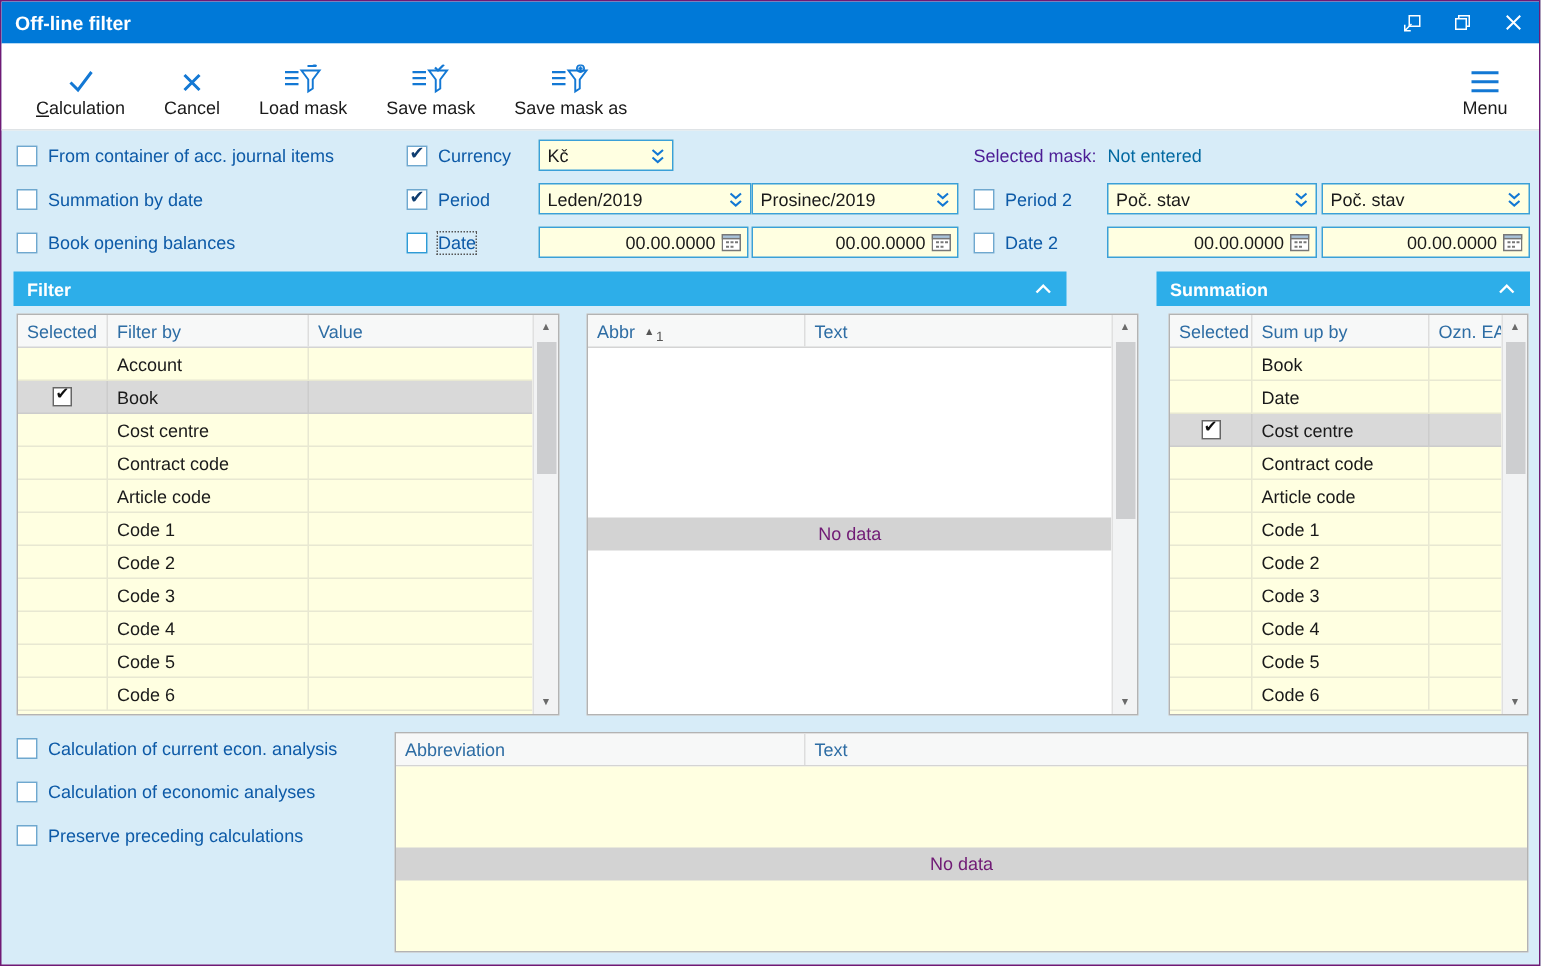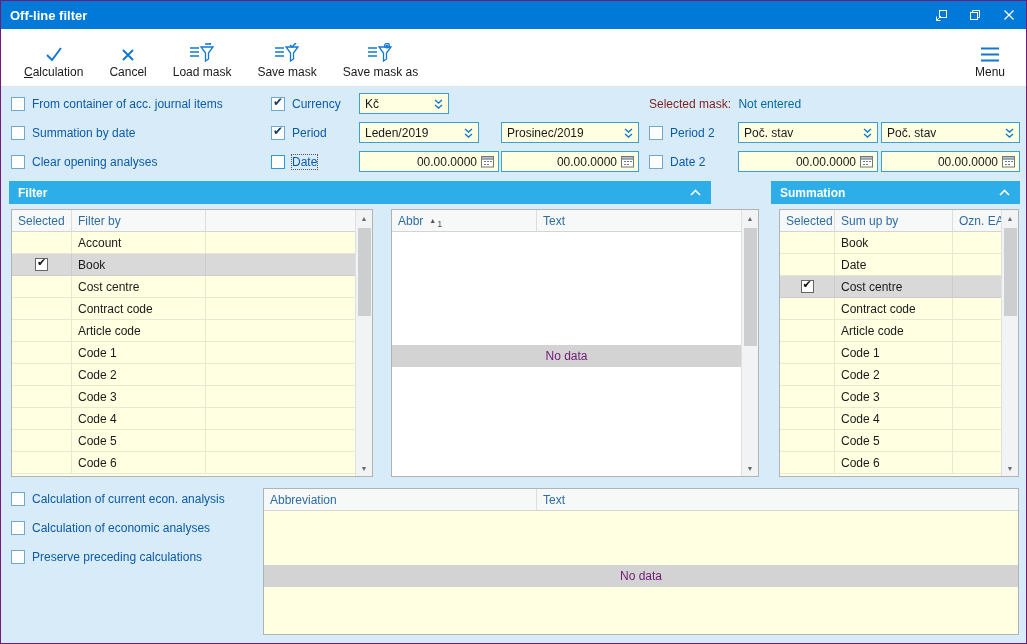--- a/index.html
+++ b/index.html
@@ -20,21 +20,21 @@
   .cb{position:absolute;display:flex;align-items:center;gap:7px;height:16px;}
   .cb .box{width:14px;height:14px;background:#fff;border:1px solid #6fa8cf;flex:none;position:relative;}
   .cb.checked .box::after{content:"✔";position:absolute;left:1px;top:-3px;font-size:12px;color:#0f3d70;}
   .cb .lbl{color:#0d5aa7;white-space:nowrap;}
   .focus .lbl{outline:1px dotted #555;}
   .field{position:absolute;height:21px;background:#ffffe1;border:1px solid #3aa0d8;display:flex;align-items:center;padding:0 4px 0 5px;}
   .fval{flex:1;white-space:nowrap;overflow:hidden;}
   .datef .fval{text-align:right;padding-right:4px;}
   .fic{flex:none;display:flex;align-items:center;}
   .mask-note{position:absolute;white-space:nowrap;}
-  .mask-note .ml{color:#7f1d1d;}
+  .mask-note .ml{color:#4c1d95;}
   .mask-note .mv{color:#0369a1;margin-left:4px;}
   .sechdr{position:absolute;height:23px;background:#2daee9;color:#fff;font-weight:bold;display:flex;align-items:center;padding:0 9px;}
   .sechdr .collapse{margin-left:auto;display:flex;align-items:center;}
   .grid{position:absolute;background:#fff;border:1px solid #b3b3b3;display:flex;}
   .grid-main{flex:1;display:flex;flex-direction:column;overflow:hidden;}
   .grid-head{display:flex;height:22px;background:#f7f8f8;border-bottom:1px solid #d4d4d4;flex:none;}
   .gh-cell{padding:4px 6px;border-right:1px solid #ddd;color:#2e6da4;white-space:nowrap;overflow:hidden;}
   .gh-cell.gflex{flex:1;border-right:none;}
   .grid-body{flex:1;position:relative;background:#ffffe1;overflow:hidden;}
   .grid-body.white{background:#fff;}
@@ -147,21 +147,21 @@
     <label class="cb" style="left:10px;top:9px;">
       <span class="box"></span>
       <span class="lbl">From container of acc. journal items</span>
     </label>
     <label class="cb" style="left:10px;top:38px;">
       <span class="box"></span>
       <span class="lbl">Summation by date</span>
     </label>
     <label class="cb" style="left:10px;top:67px;">
       <span class="box"></span>
-      <span class="lbl">Clear opening analyses</span>
+      <span class="lbl">Book opening balances</span>
     </label>
 
     <label class="cb checked" style="left:270px;top:9px;">
       <span class="box"></span>
       <span class="lbl">Currency</span>
     </label>
     <label class="cb checked" style="left:270px;top:38px;">
       <span class="box"></span>
       <span class="lbl">Period</span>
     </label>
@@ -172,21 +172,21 @@
 
     <div class="field" style="left:358px;top:6px;width:90px;">
       <span class="fval">Kč</span>
       <span class="fic">
         <svg width="11" height="12" viewBox="0 0 11 12">
             <path d="M2 2 L5.5 5 L9 2 M2 7 L5.5 10 L9 7" fill="none" stroke="#1378d4" stroke-width="1.4"></path>
           </svg>
       </span>
     </div>
 
-    <div class="field" style="left:358px;top:35px;width:120px;">
+    <div class="field" style="left:358px;top:35px;width:142px;">
       <span class="fval">Leden/2019</span>
       <span class="fic">
         <svg width="11" height="12" viewBox="0 0 11 12">
             <path d="M2 2 L5.5 5 L9 2 M2 7 L5.5 10 L9 7" fill="none" stroke="#1378d4" stroke-width="1.4"></path>
           </svg>
       </span>
     </div>
     <div class="field" style="left:500px;top:35px;width:138px;">
       <span class="fval">Prosinec/2019</span>
       <span class="fic">
@@ -284,20 +284,21 @@
           <path d="M2 7 L6.5 2.5 L11 7" stroke="#fff" stroke-width="1.6" fill="none"></path>
         </svg>
     </span>
   </div>
 
   <div class="grid" style="left:10px;top:208px;width:362px;height:268px;">
     <div class="grid-main">
       <div class="grid-head">
         <div class="gh-cell" style="width:60px;">Selected</div>
         <div class="gh-cell" style="width:134px;">Filter by</div>
+        <div class="gh-cell gflex">Value</div>
       </div>
       <div class="grid-body" id="filter-rows">
           <div class="grow">
             <div class="gcell ccheck" style="width: 60px;"></div>
             <div class="gcell" style="width: 134px;">Account</div>
             <div class="gcell gflex"></div>
           </div>
           <div class="grow sel">
             <div class="gcell ccheck" style="width: 60px;">
               <span class="rowbox"></span>

